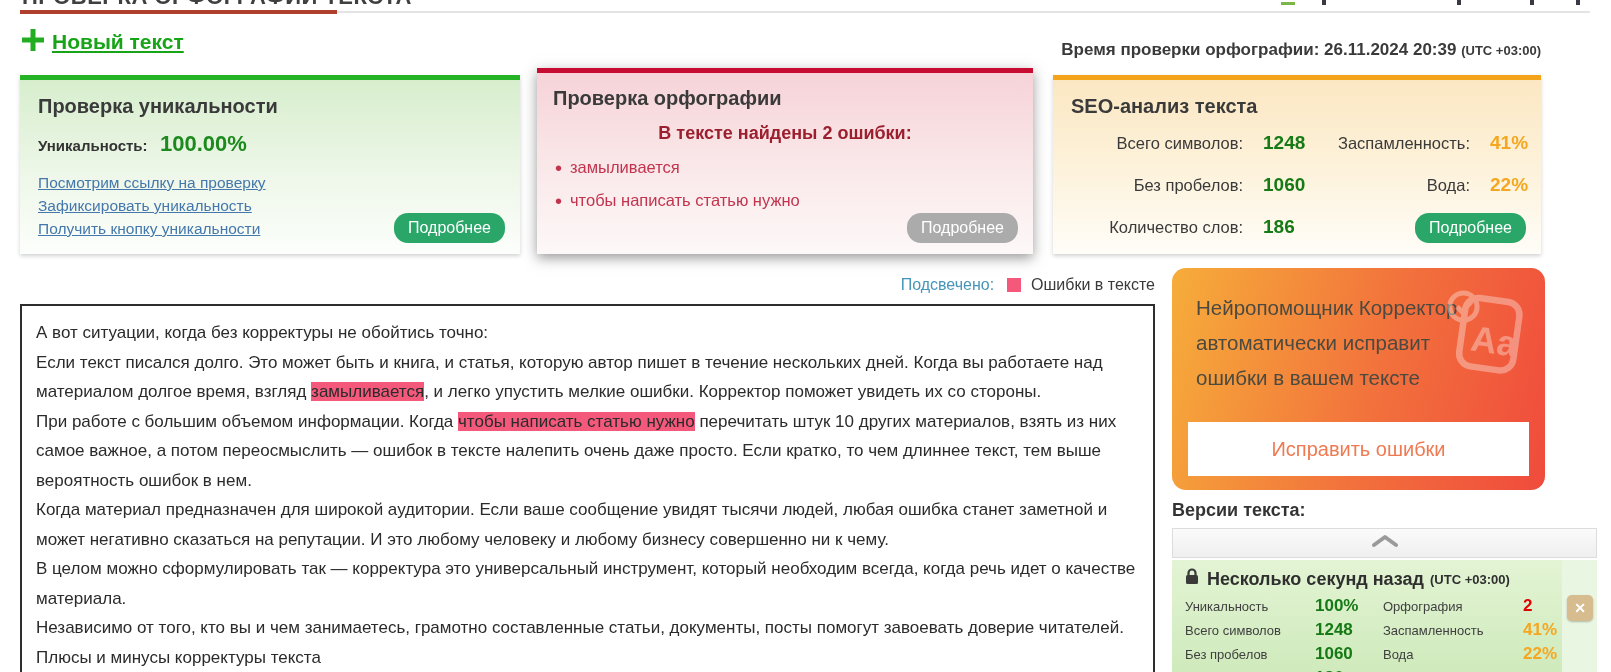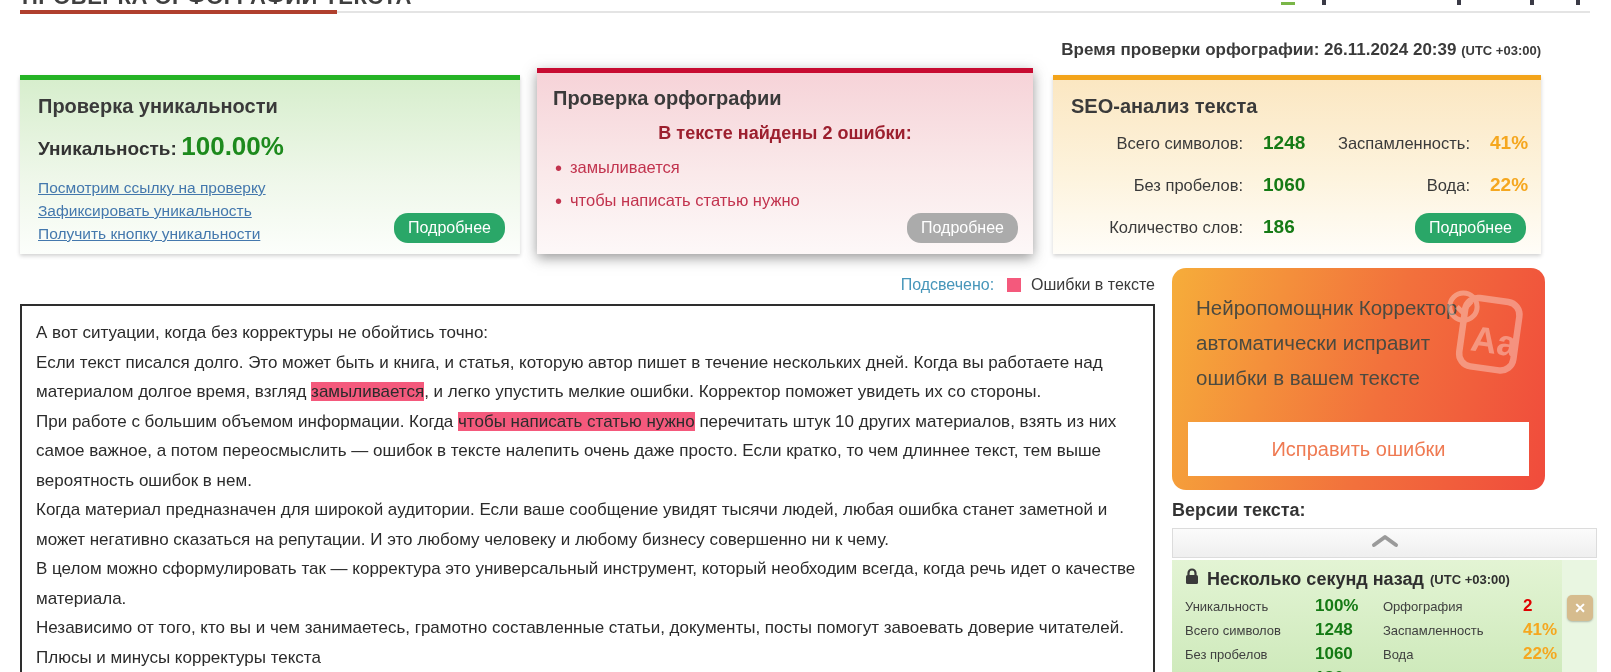--- a/index.html
+++ b/index.html
@@ -24,22 +24,22 @@
   
   .card { position:absolute; box-shadow:0 2px 4px rgba(0,0,0,.18); }
   .card h2 { font-size:20px; font-weight:bold; color:#3a3a3a; }
   .details-btn { position:absolute; right:15px; bottom:11px; border:none; border-radius:14px; padding:6px 14px; font-size:16px; color:#fff; font-family:inherit; cursor:pointer; }
   .details-btn.green { background:#2aa768; }
   .details-btn.gray  { background:#ababab; }
 
   .card-uni { left:20px; top:75px; width:500px; height:179px; border-top:5px solid #25b325;
     background:linear-gradient(180deg,#d7eecd 0%,#eef7e9 55%,#fcfefb 100%); padding:15px 18px; }
   .card-uni .metric { margin-top:13px; }
-  .card-uni .metric .ml { font-size:19px; font-weight:bold; color:#333; }
-  .card-uni .metric .mv { font-size:26px; font-weight:bold; color:#1d8a1d; }
+  .card-uni .metric .ml { font-size:15px; font-weight:bold; color:#333; }
+  .card-uni .metric .mv { font-size:22px; font-weight:bold; color:#1d8a1d; margin-left:8px; }
   .card-uni .links { margin-top:14px; }
   .card-uni .links a { display:block; font-size:15.5px; color:#4478ad; text-decoration:underline; line-height:23px; cursor:pointer; }
 
   .card-spell { left:537px; top:68px; width:496px; height:186px; border-top:5px solid #c70b31; z-index:3;
     background:linear-gradient(180deg,#f6d3d8 0%,#fae9ea 55%,#fdf8f8 100%); box-shadow:0 4px 12px rgba(70,70,70,.55); padding:14px 16px; }
   .card-spell .summary { text-align:center; font-size:18px; font-weight:bold; color:#9c1f2e; margin-top:13px; }
   .card-spell .err { display:flex; align-items:center; margin:14px 0 0 2px; color:#c2334e; font-size:16.5px; }
   .card-spell .err .dot { font-size:20px; margin-right:8px; line-height:16px; }
 
   .card-seo { left:1053px; top:75px; width:488px; height:179px; border-top:5px solid #f3a41a;
@@ -97,20 +97,28 @@
 
   <div class="cut-title">ПРОВЕРКА ОРФОГРАФИИ ТЕКСТА</div>
   <div class="hdr-gray-line"></div>
   <div class="hdr-red-line"></div>
   <span class="frag green" style="left:1281px"></span>
   <span class="frag" style="left:1322px"></span>
   <span class="frag" style="left:1457px"></span>
   <span class="frag" style="left:1530px"></span>
   <span class="frag" style="left:1576px"></span>
 
+  <div class="new-text">
+    <span>
+      <svg width="26" height="26" viewBox="0 0 26 26">
+          <path d="M10.5 2h5v8.5H24v5h-8.5V24h-5v-8.5H2v-5h8.5z" fill="#22ad22"></path>
+        </svg>
+    </span>
+    <span class="lbl">Новый текст</span>
+  </div>
   <div class="check-time">
     <span>Время проверки орфографии:</span>
     <span>26.11.2024 20:39</span>
     <span class="tz">(UTC +03:00)</span>
   </div>
 
   <div class="card card-uni">
     <h2>Проверка уникальности</h2>
     <div class="metric">
       <span class="ml">Уникальность:</span>

